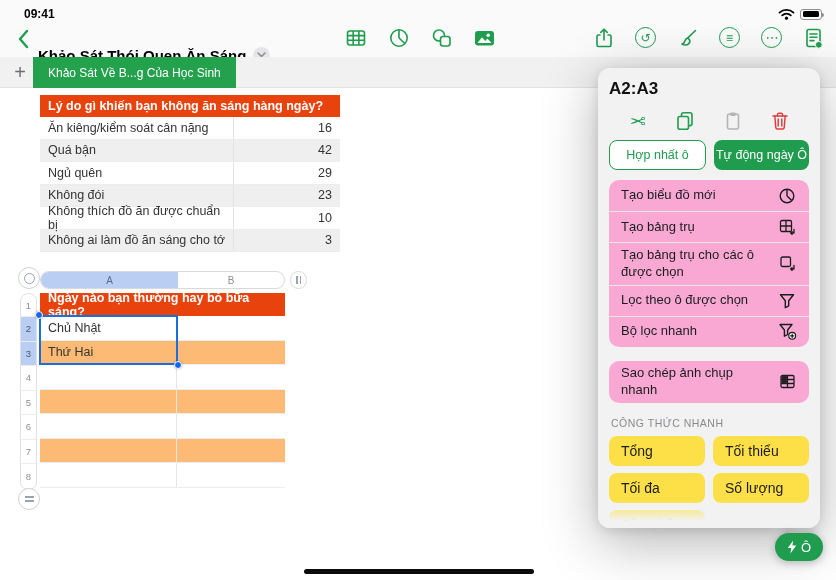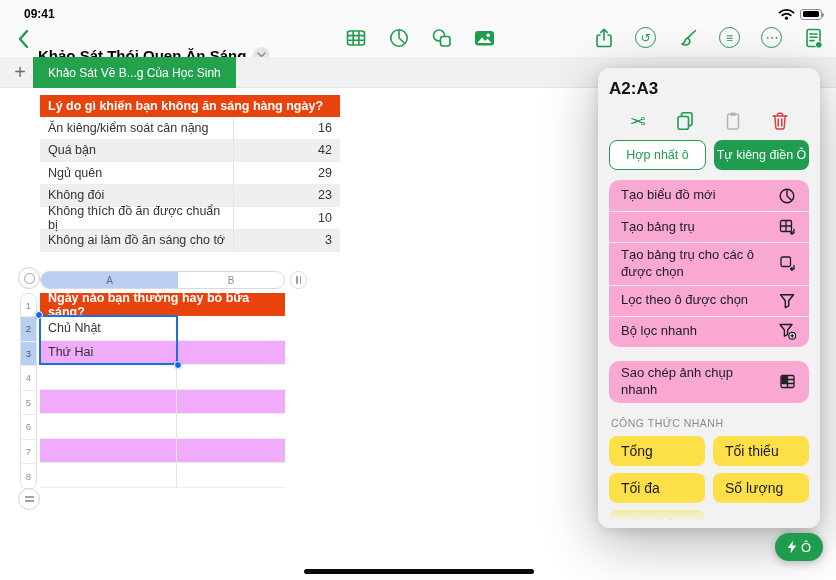--- a/index.html
+++ b/index.html
@@ -49,21 +49,21 @@
   .t2-addcol { position:absolute; left:290px; top:271px; width:17px; height:18px; background:#fff; border:1px solid #D9D9DC; border-radius:9px; display:flex; align-items:center; justify-content:center; gap:2px; cursor:pointer; }
   .t2-addcol i { display:block; width:1.6px; height:8px; background:#9AA2B5; }
   .t2-rownums { position:absolute; left:20px; top:293px; width:17px; border:1px solid #E2E2E4; border-radius:8px; overflow:hidden; background:#fff; }
   .t2-rn { height:24.5px; display:flex; align-items:center; justify-content:center; font-size:9.5px; color:#8E8E93; border-bottom:1px solid #ECECEE; cursor:pointer; }
   .t2-rn:first-child { height:23px; }
   .t2-rn:last-child { border-bottom:none; }
   .t2-rn.sel { background:#B9CEF2; color:#44597E; }
   .t2-body { position:absolute; left:40px; top:293px; width:245px; }
   .t2-header { height:23px; background:#E8420D; color:#fff; font-size:12.5px; font-weight:bold; display:flex; align-items:center; padding-left:8px; }
   .t2-row { height:24.5px; display:flex; font-size:12.5px; color:#333; border-bottom:1px solid #EDEDEF; }
-  .t2-row.alt { background:#f0abfc; }
+  .t2-row.alt { background:#fdba74; }
   .t2-ca { width:137px; display:flex; align-items:center; padding-left:8px; border-right:1px solid #E6E6E8; cursor:pointer; }
   .t2-cb { flex:1; cursor:pointer; }
   .t2-selection { position:absolute; left:39px; top:315px; width:139px; height:50px; border:2px solid #1A6FE0; pointer-events:none; }
   .t2-selection .dot { position:absolute; width:8px; height:8px; border-radius:50%; background:#1467E8; border:1.5px solid #fff; box-shadow:0 0 2px rgba(0,0,0,.3); }
   .t2-selection .dot.tl { left:-6px; top:-6px; }
   .t2-selection .dot.br { right:-6px; bottom:-6px; }
   .t2-addrow { position:absolute; left:18px; top:488px; width:22px; height:22px; border-radius:50%; background:#fff; border:1px solid #D2D2D6; display:flex; flex-direction:column; align-items:center; justify-content:center; gap:2.5px; cursor:pointer; }
   .t2-addrow i { display:block; width:9px; height:1.6px; background:#9AA2B5; }
 
   
@@ -336,21 +336,21 @@
           <path d="M8.5 6 V4.6 A1.3 1.3 0 0 1 9.8 3.3 H12.2 A1.3 1.3 0 0 1 13.5 4.6 V6"></path>
           <path d="M5.8 6 L6.8 17.5 A1.6 1.6 0 0 0 8.4 19 H13.6 A1.6 1.6 0 0 0 15.2 17.5 L16.2 6"></path>
           <path d="M9.2 9 V16 M12.8 9 V16"></path>
             </g>
           </svg>
       </div>
     </div>
 
     <div class="btn-row">
       <div class="btn btn-outline">Hợp nhất ô</div>
-      <div class="btn btn-fill">Tự kiêng điền Ô</div>
+      <div class="btn btn-fill">Tự động ngày Ô</div>
     </div>
 
     <div class="menu-card">
       <div class="menu-item">
         <span class="mi-label">Tạo biểu đồ mới</span>
         <span class="mi-icon">
           <svg width="18" height="18" viewBox="0 0 18 18">
               <g fill="none" stroke="#1C1C1E" stroke-width="1.4">
             <circle cx="9" cy="9" r="6.8"></circle>
                 <path d="M9 9 V2.2 M9 9 L13.8 13.6"></path>

